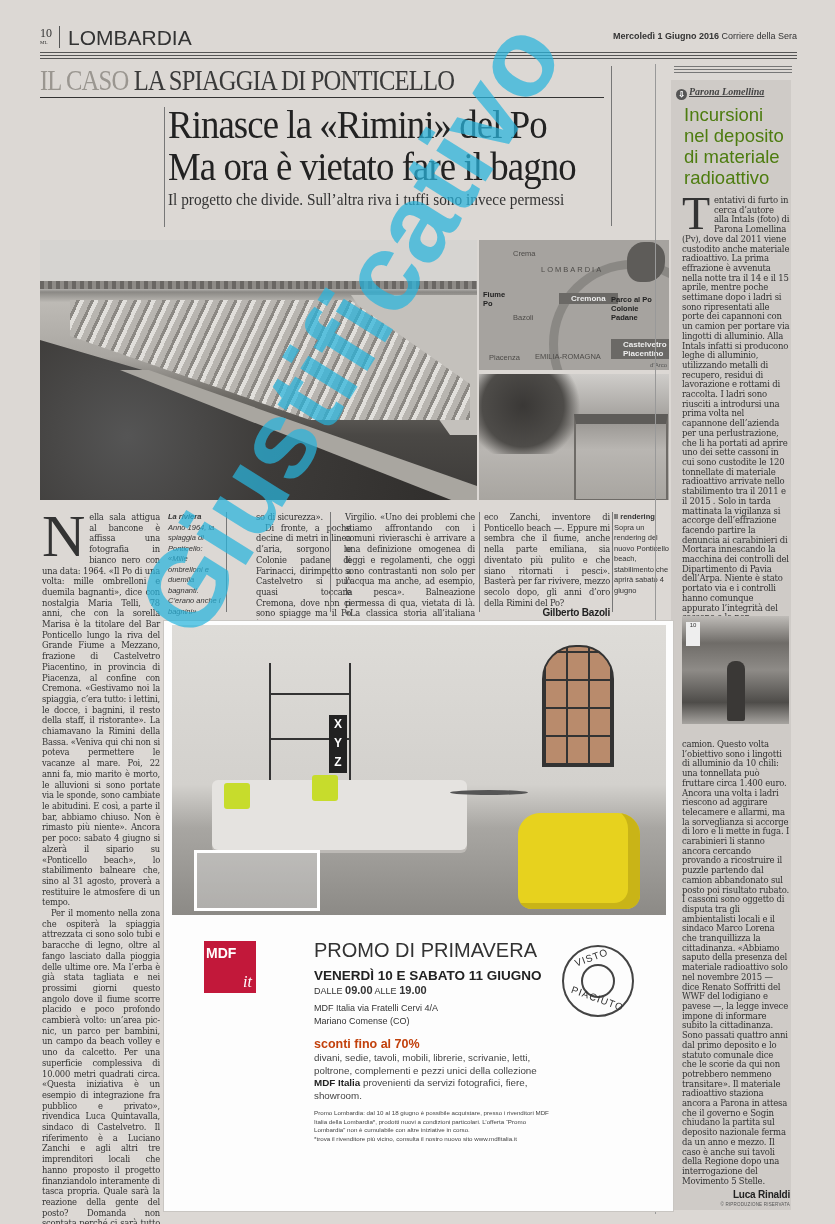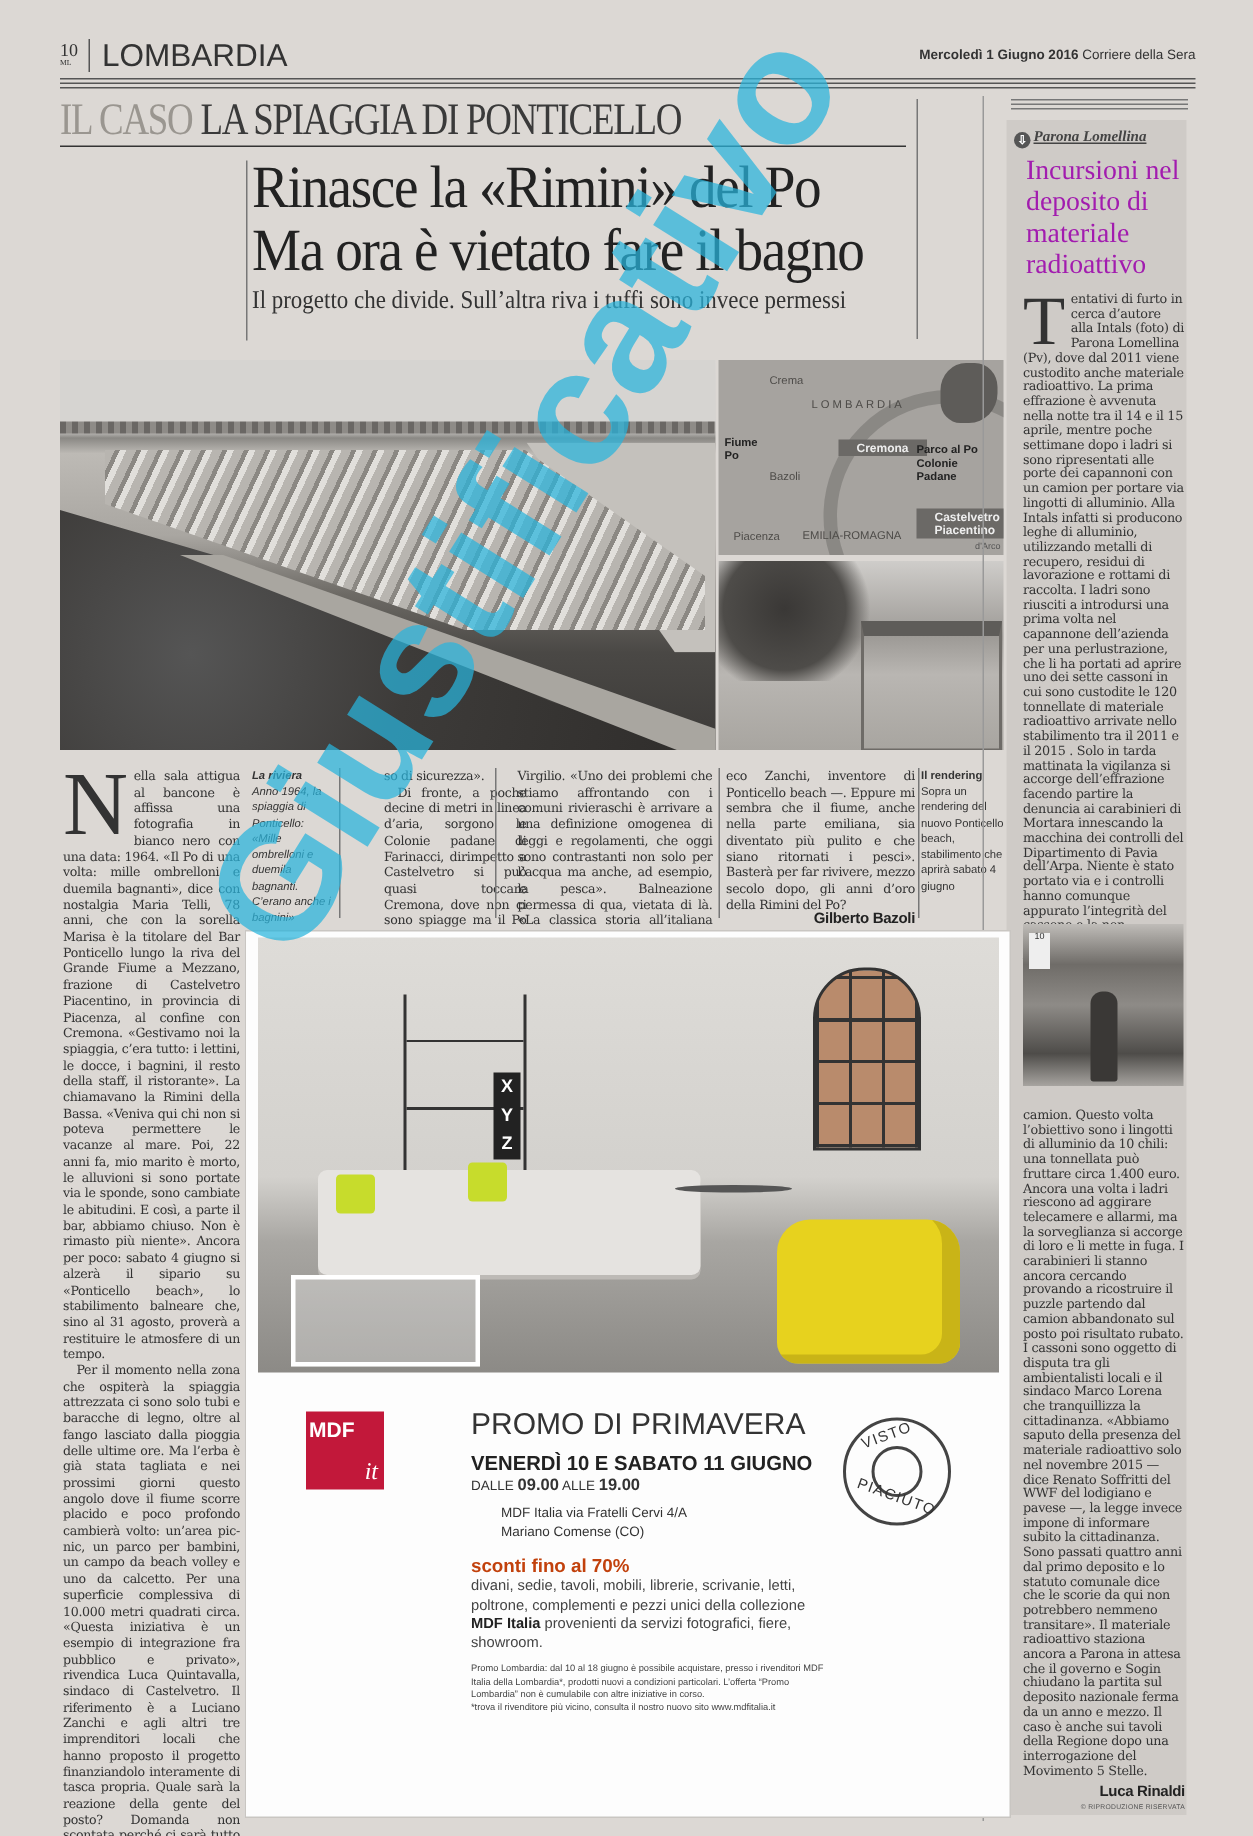--- a/index.html
+++ b/index.html
@@ -45,21 +45,21 @@
   .dropcap{float:left;font-family:"Liberation Serif",serif;font-size:60px;line-height:48px;padding-right:4px;color:#333;}
   .caption{font-family:"Liberation Sans",sans-serif;font-size:7.5px;line-height:10.5px;color:#333;}
   .caption b{display:block;font-weight:bold;}
   .byline{font-family:"Liberation Sans",sans-serif;font-weight:bold;font-size:10px;text-align:right;color:#222;}
   .repro{font-family:"Liberation Sans",sans-serif;font-size:4.5px;text-align:right;color:#555;letter-spacing:0.2px;}
   
   .sidebar{left:671px;top:80px;width:120px;height:1130px;background:#cfcbc7;}
   .side-rule{left:674px;width:118px;height:1px;background:#777;}
   .side-kicker{left:676px;top:86px;font-family:"Liberation Serif",serif;font-style:italic;font-weight:bold;font-size:10px;color:#444;text-decoration:underline;}
   .side-kicker .dot{display:inline-block;width:11px;height:11px;border-radius:50%;background:#555;color:#fff;font-size:8px;text-align:center;line-height:11px;font-style:normal;vertical-align:-2px;margin-right:2px;}
-  .side-head{left:684px;top:104px;width:105px;font-family:Liberation Serif, serif;font-size:18.5px;line-height:21px;color:#a21caf;}
+  .side-head{left:684px;top:104px;width:105px;font-family:Liberation Sans, sans-serif;font-size:18.5px;line-height:21px;color:#4d7c0f;}
   .side-photo{left:682px;top:616px;width:107px;height:108px;background:linear-gradient(180deg,#bfbcb8 0%,#6f6c68 25%,#8e8b87 50%,#4e4c49 80%,#a7a4a0 100%);overflow:hidden;}
   .side-photo .sign{position:absolute;left:4px;top:6px;width:14px;height:24px;background:#eee;font-size:6px;font-family:"Liberation Sans",sans-serif;text-align:center;color:#333;}
   .side-photo .man{position:absolute;left:45px;top:45px;width:18px;height:60px;background:#3a3836;border-radius:8px 8px 2px 2px;}
   
   .ad{left:163px;top:620px;width:509px;height:590px;background:#fdfdfd;border:1px solid #c9c6c2;}
   .ad-photo{position:absolute;left:8px;top:4px;width:494px;height:290px;background:linear-gradient(180deg,#dedcd8 0%,#d3d1cd 55%,#a8a6a2 70%,#8c8a86 100%);overflow:hidden;}
   .ad-photo .window{position:absolute;right:52px;top:20px;width:68px;height:118px;border-radius:34px 34px 0 0;background:repeating-linear-gradient(90deg,#333 0 2px,transparent 2px 22px),repeating-linear-gradient(0deg,#333 0 2px,#b98b6c 2px 28px);border:2px solid #333;}
   .ad-photo .sofa{position:absolute;left:40px;top:155px;width:255px;height:70px;background:#e5e3e0;border-radius:6px;box-shadow:0 3px 0 #bdbab6;}
   .ad-photo .pillow{position:absolute;top:150px;width:26px;height:26px;background:#c7dc2c;border-radius:3px;}
   .ad-photo .chair{position:absolute;right:26px;top:188px;width:122px;height:96px;background:#e7d21e;border-radius:22px 22px 14px 14px;box-shadow:inset -12px -6px 0 #c9b417;}
@@ -68,21 +68,21 @@
   .ad-photo .table{position:absolute;left:278px;top:165px;width:78px;height:5px;background:#555;border-radius:50%;}
   .ad-photo .cube{position:absolute;left:22px;top:225px;width:120px;height:55px;border:3px solid #fff;background:rgba(255,255,255,0.3);}
   .ad-logo{position:absolute;left:40px;top:320px;width:52px;height:52px;background:#c2183a;color:#fff;font-family:"Liberation Sans",sans-serif;}
   .ad-logo .mdf{position:absolute;left:2px;top:4px;font-weight:bold;font-size:14px;}
   .ad-logo .it{position:absolute;right:4px;bottom:2px;font-family:"Liberation Serif",serif;font-style:italic;font-size:16px;margin-left:11px;}
   .ad-text{position:absolute;left:150px;top:317px;width:250px;font-family:"Liberation Sans",sans-serif;color:#333;}
   .ad-title{font-size:20px;font-weight:300;letter-spacing:0;color:#333;line-height:24px;white-space:nowrap;}
   .ad-dates{font-size:13.5px;font-weight:bold;margin-top:6px;white-space:nowrap;color:#222;}
   .ad-hours{font-size:9px;margin-top:1px;}
   .ad-hours b{font-size:11px;}
-  .ad-addr{font-size:9px;line-height:13px;margin-top:6px;margin-left:20px;}
+  .ad-addr{font-size:9px;line-height:13px;margin-top:6px;}
   .ad-sconti{font-size:12.5px;font-weight:bold;margin-top:9px;color:#c2410c;}
   .ad-desc{font-size:9.8px;line-height:12.5px;margin-top:1px;color:#444;width:230px;}
   .ad-fine{font-size:6.2px;line-height:8.5px;margin-top:7px;color:#444;width:240px;}
   .stamp{position:absolute;left:398px;top:324px;width:68px;height:68px;border:2px solid #444;border-radius:50%;}
   .stamp .inner{position:absolute;left:17px;top:17px;width:30px;height:30px;border:2px solid #444;border-radius:50%;}
   .stamp .t1{position:absolute;left:10px;top:5px;font-family:"Liberation Sans",sans-serif;font-size:10px;color:#333;transform:rotate(-20deg);letter-spacing:1px;}
   .stamp .t2{position:absolute;left:6px;top:46px;font-family:"Liberation Sans",sans-serif;font-size:10px;color:#333;transform:rotate(20deg);letter-spacing:1px;}
   .watermark{left:110px;top:590px;width:520px;font-family:"Liberation Sans",sans-serif;font-weight:bold;font-size:110px;color:rgba(40,180,220,0.72);transform:rotate(-58deg);transform-origin:left top;white-space:nowrap;pointer-events:none;}
 </style>
 </head>

